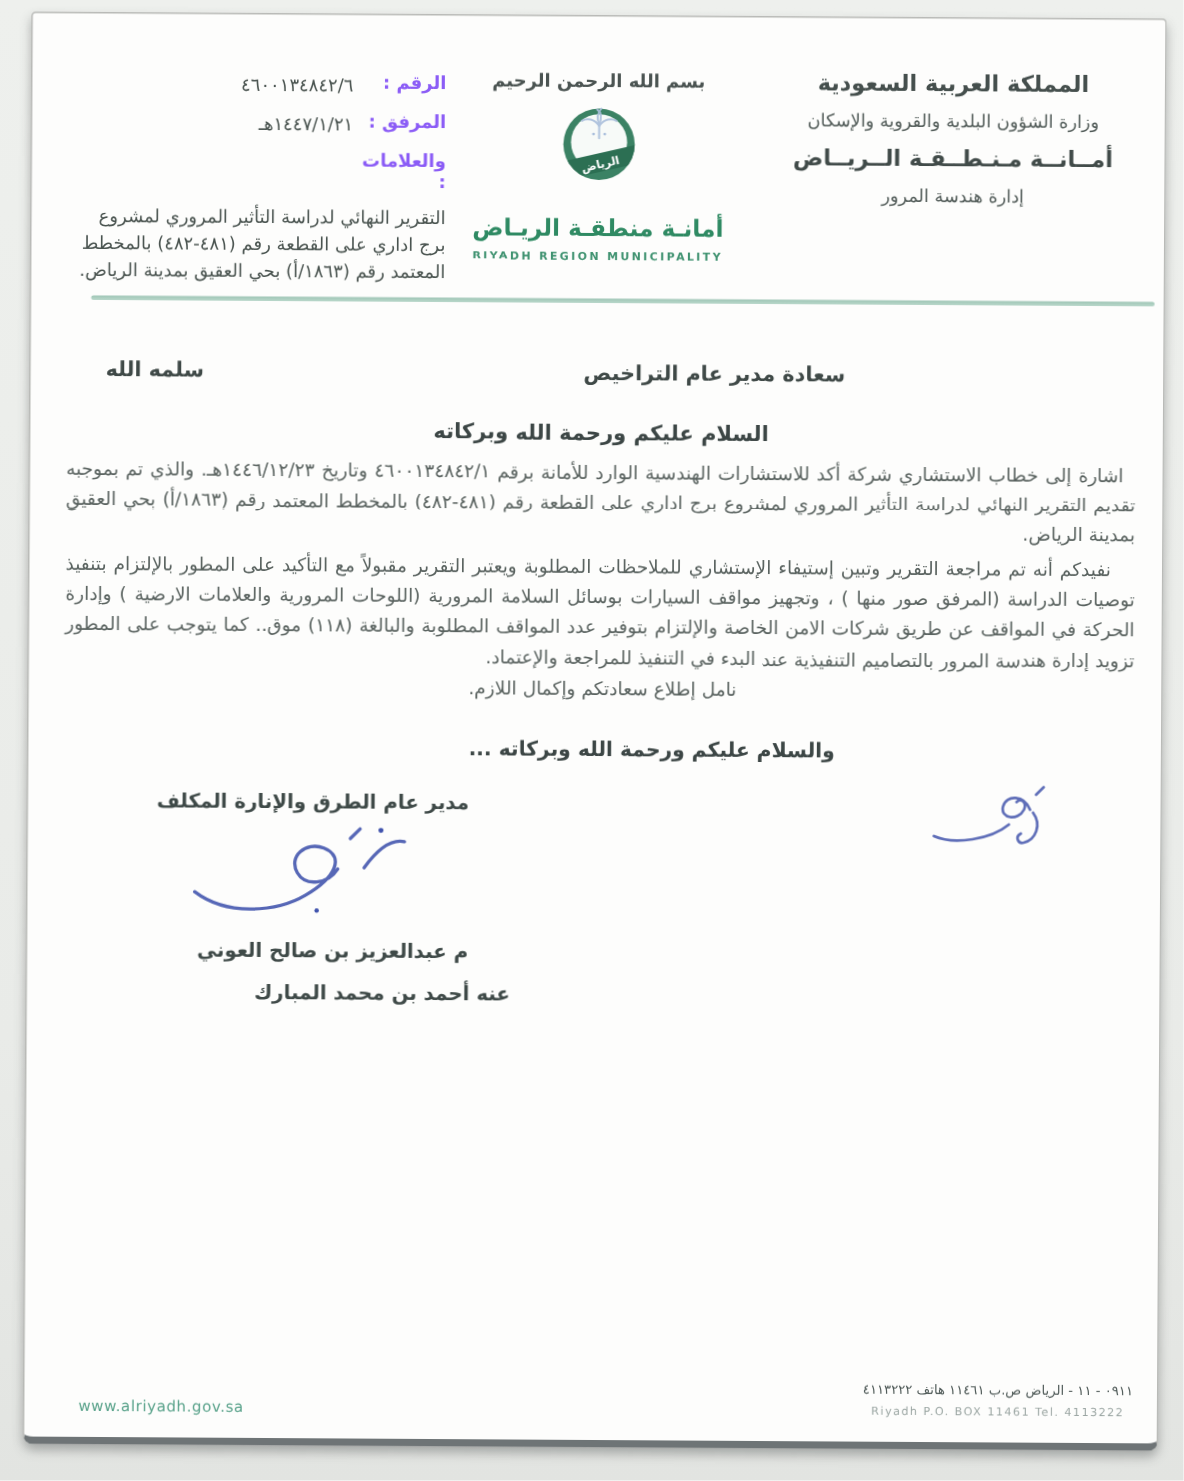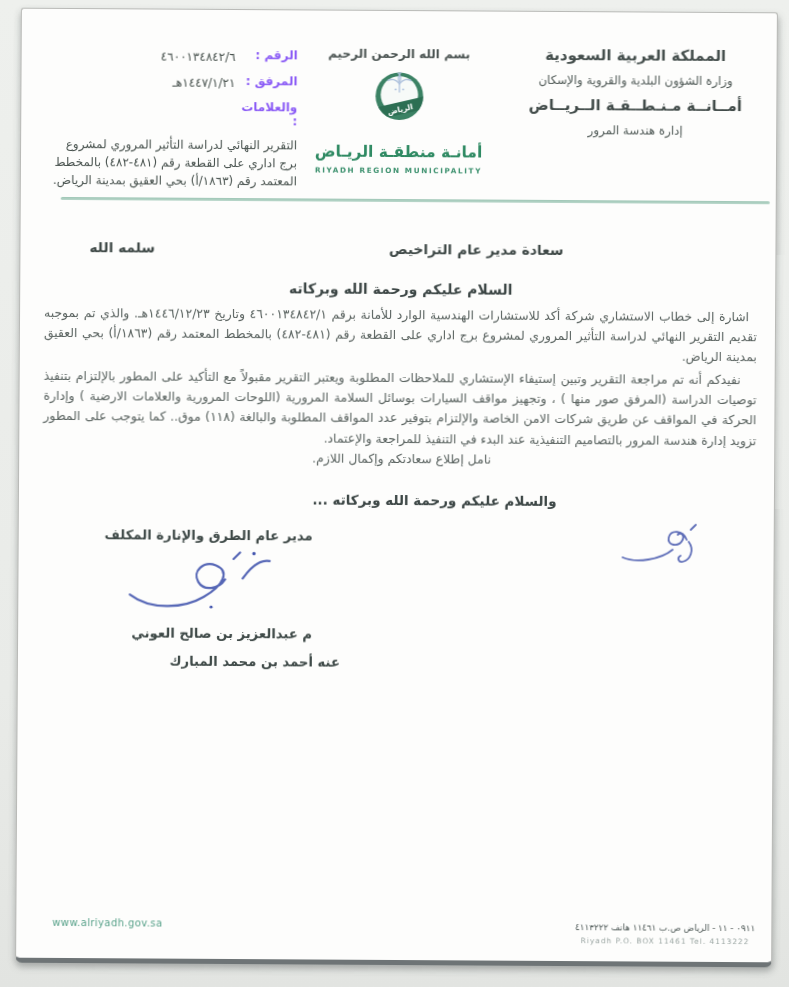--- a/index.html
+++ b/index.html
@@ -43,37 +43,37 @@
   .meta-label{font-weight:bold;color:#8b5cf6;width:62px;flex:none;}
   .meta-value{flex:1;text-align:right;line-height:1.5;}
   .sep{
     position:absolute;top:188px;left:40px;right:6px;height:3px;
     background:linear-gradient(180deg,#9fc6b6,#b9d7ca);border-radius:2px;
   }
   
   .main{position:absolute;top:230px;left:22px;right:16px;direction:rtl;color:#59625f;}
   .addressee-row{display:flex;justify-content:space-between;font-weight:bold;
     color:#3f4947;font-size:13.8px;padding:0 196px 0 0;}
-  .addressee-row .suffix{position:absolute;left:47px;top:0;}
+  .addressee-row .suffix{position:absolute;left:28px;top:0;}
   .greeting{text-align:center;font-weight:bold;color:#3c4645;font-size:14px;margin-top:24px;}
   .para{font-size:12.4px;line-height:1.62;text-align:justify;margin:8px 2px 0 2px;}
   .para.p1{text-indent:8px;}
   .para.p2{text-indent:16px;margin-top:3px;}
   .closing-request{font-size:12.4px;text-align:center;margin-top:2px;transform:translateX(2px);}
   .farewell{text-align:center;font-weight:bold;color:#3c4645;font-size:13.5px;
     margin-top:26px;transform:translateX(35px);}
   
   .initials{position:absolute;top:505px;left:596px;width:100px;height:60px;}
   .signer{position:absolute;top:518px;left:44px;width:250px;direction:rtl;text-align:right;
     color:#3f4a48;font-weight:bold;font-size:13.2px;}
   .signer .sig-wrap{text-align:center;padding-left:30px;margin:4px 0 2px 0;}
   .signer .name{margin-top:2px;}
   .signer .behalf{margin-top:13px;margin-right:-28px;}
   
-  .website{position:absolute;bottom:30px;left:36px;font-size:10px;color:#57a189;
+  .website{position:absolute;bottom:14px;left:36px;font-size:10px;color:#57a189;
     letter-spacing:.4px;}
   .addr{position:absolute;bottom:16px;right:16px;text-align:center;direction:rtl;}
   .addr .ar{font-size:8.8px;color:#4d5856;}
   .addr .en{font-size:7.4px;color:#9aa5a2;direction:ltr;letter-spacing:1px;
     margin-top:4px;filter:blur(.5px);}
   svg text{font-family:"DejaVu Sans",sans-serif;}
 </style>
 </head>
 <body>
 

